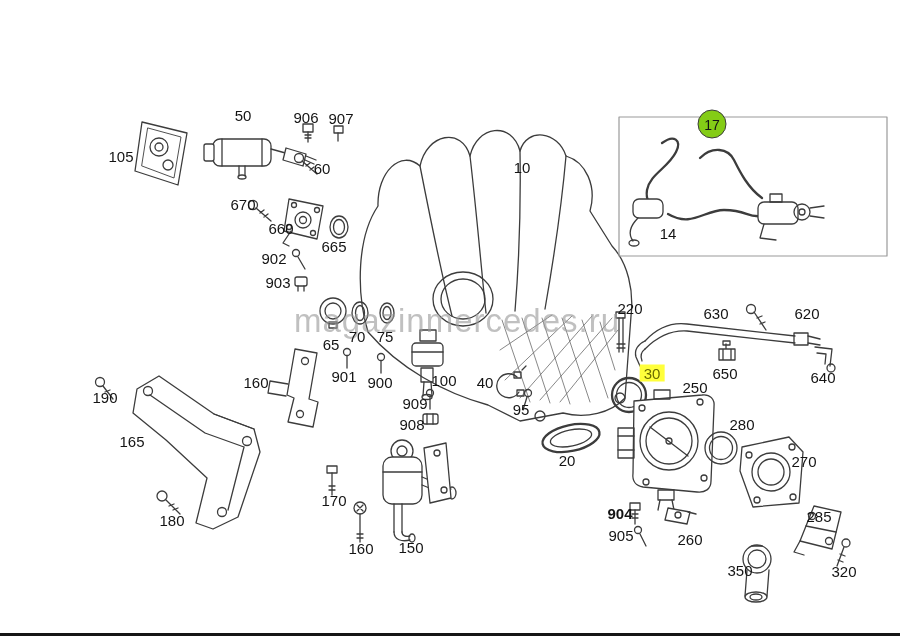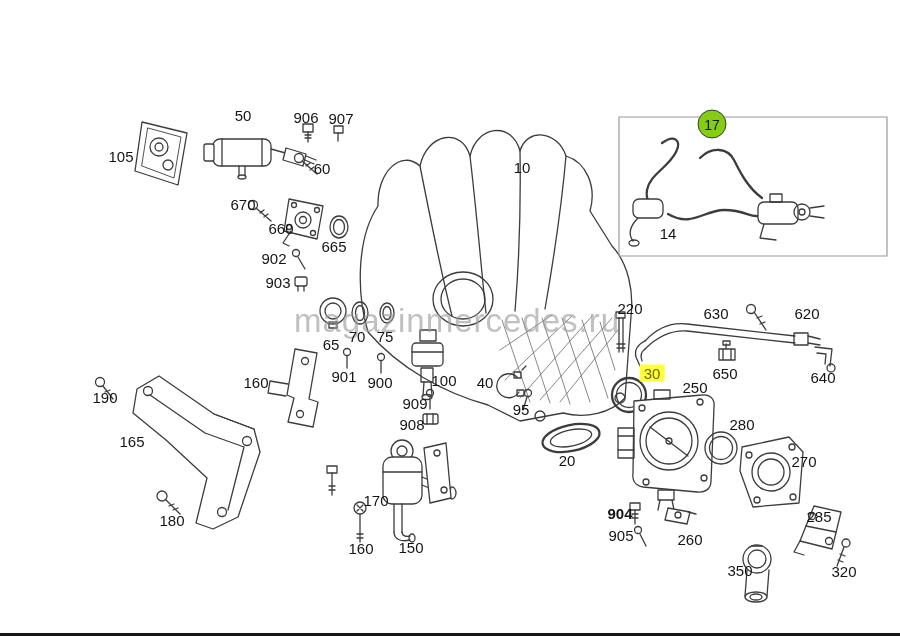--- a/index.html
+++ b/index.html
@@ -350,21 +350,21 @@
       <div class="part-label" style="left: 380px; top: 382px;">900</div>
       <div class="part-label" style="left: 444px; top: 365px; margin-top: 15px;">100</div>
       <div class="part-label" style="left: 485px; top: 382px;">40</div>
       <div class="part-label" style="left: 521px; top: 409px;">95</div>
       <div class="part-label" style="left: 415px; top: 403px;">909</div>
       <div class="part-label" style="left: 412px; top: 424px;">908</div>
       <div class="part-label" style="left: 567px; top: 460px;">20</div>
       <div class="part-label" style="left: 256px; top: 382px;">160</div>
       <div class="part-label" style="left: 105px; top: 397px;">190</div>
       <div class="part-label" style="left: 132px; top: 441px;">165</div>
-      <div class="part-label" style="left: 334px; top: 500px; margin-left: 42px;">170</div>
+      <div class="part-label" style="left: 334px; top: 500px;">170</div>
       <div class="part-label" style="left: 172px; top: 520px;">180</div>
       <div class="part-label" style="left: 361px; top: 548px;">160</div>
       <div class="part-label" style="left: 411px; top: 547px;">150</div>
       <div class="part-label" style="left: 620px; top: 513px; font-weight: bold;">904</div>
       <div class="part-label" style="left: 621px; top: 535px;">905</div>
       <div class="part-label" style="left: 690px; top: 539px;">260</div>
       <div class="part-label" style="left: 740px; top: 570px;">350</div>
       <div class="part-label" style="left: 819px; top: 516px;">285</div>
       <div class="part-label" style="left: 844px; top: 571px;">320</div>
     </div>

